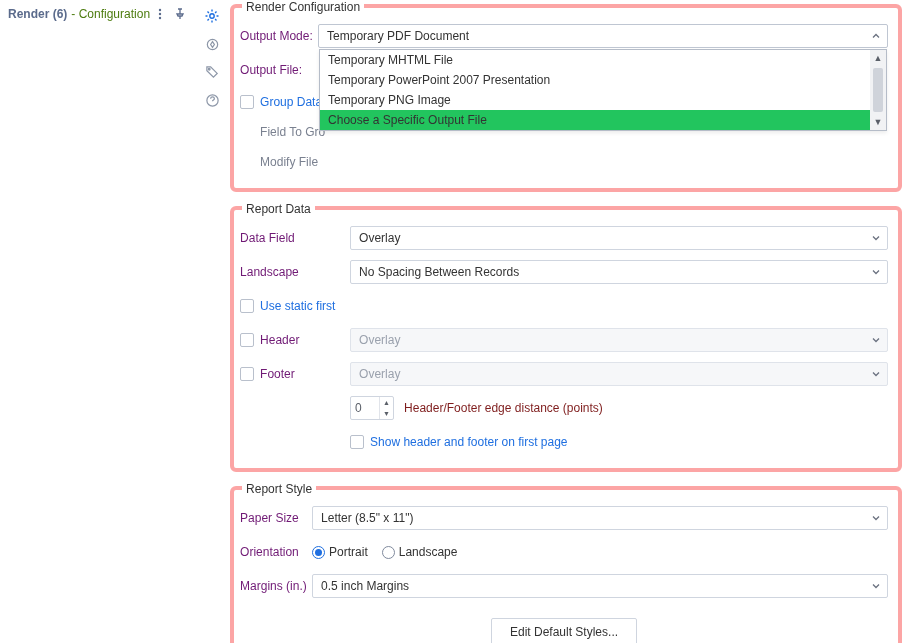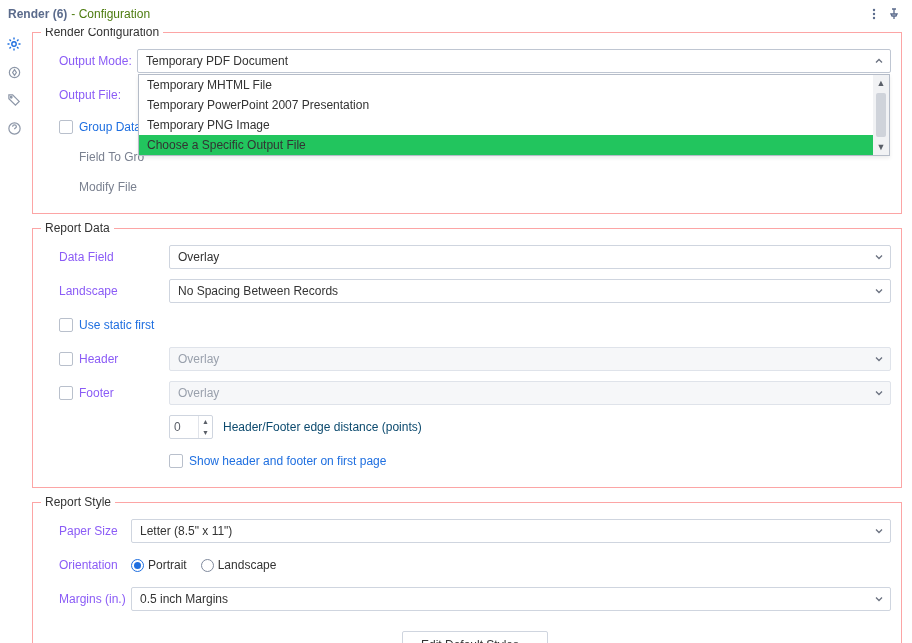--- a/index.html
+++ b/index.html
@@ -7,21 +7,21 @@
     margin: 0; padding: 0;
     font-family: "Segoe UI", Tahoma, Arial, sans-serif;
     font-size: 12px;
     color: #333;
     background: #fff;
     width: 912px; height: 643px;
     overflow: hidden;
   }
   .window {
     width: 912px; height: 643px;
-    display: flex; flex-direction: column;
+    display: flex; 
   }
   
   .titlebar {
     height: 28px;
     display: flex; align-items: center;
     padding: 0 8px;
     color: #5b6b8c;
   }
   .titlebar .title { font-weight: 600; color: #5b6b8c; }
   .titlebar .subtitle { color: #4d7c0f; margin-left: 4px; font-weight: 400; }
@@ -45,40 +45,40 @@
     display: flex; align-items: center; justify-content: center;
     color: #8d97a8; cursor: pointer;
   }
   .rail .ri.active { color: #1f6fe0; }
   .main {
     flex: 1; padding: 4px 10px 10px 4px;
     overflow: hidden;
   }
   
   .group {
-    border: 1px solid #fca5a5;
-    border-radius: 0;
-    padding: 10px 10px 14px 26px;
+    border: 4px solid #fca5a5;
+    border-radius: 6px;
+    padding: 10px 10px 14px 6px;
     margin-bottom: 14px;
     position: relative;
   }
   .group .legend {
     position: absolute;
     top: -8px; left: 8px;
     background: #fff;
     padding: 0 4px;
     color: #333;
   }
   .row {
     display: flex; align-items: center;
     margin-top: 10px;
     min-height: 24px;
   }
   .row:first-of-type { margin-top: 6px; }
-  .lbl { color: #8b5cf6; }
+  .lbl { color: #701a75; }
   .lbl.link { color: #1f6fe0; }
   .lbl.muted { color: #7a8190; }
   .col-label-110 { width: 110px; }
   .col-label-72 { width: 72px; }
   
   .select, .textbox {
     flex: 1;
     height: 24px;
     border: 1px solid #cfd5df;
     border-radius: 2px;
@@ -187,21 +187,21 @@
     background: #fff;
     height: 28px;
     padding: 0 18px;
     border-radius: 2px;
     cursor: pointer;
     display: inline-flex; align-items: center; justify-content: center;
   }
   .center-row {
     display: flex; justify-content: center; margin-top: 20px;
   }
-  .hf-hint { color: #0c4a6e; margin-left: 10px; }
+  .hf-hint { color: #7f1d1d; margin-left: 10px; }
   svg { display: block; }
 </style>
 </head>
 <body>
 
 <div class="window">
 
   <div class="titlebar">
     <span class="title">Render (6)</span>
     <span class="subtitle">- Configuration</span>

